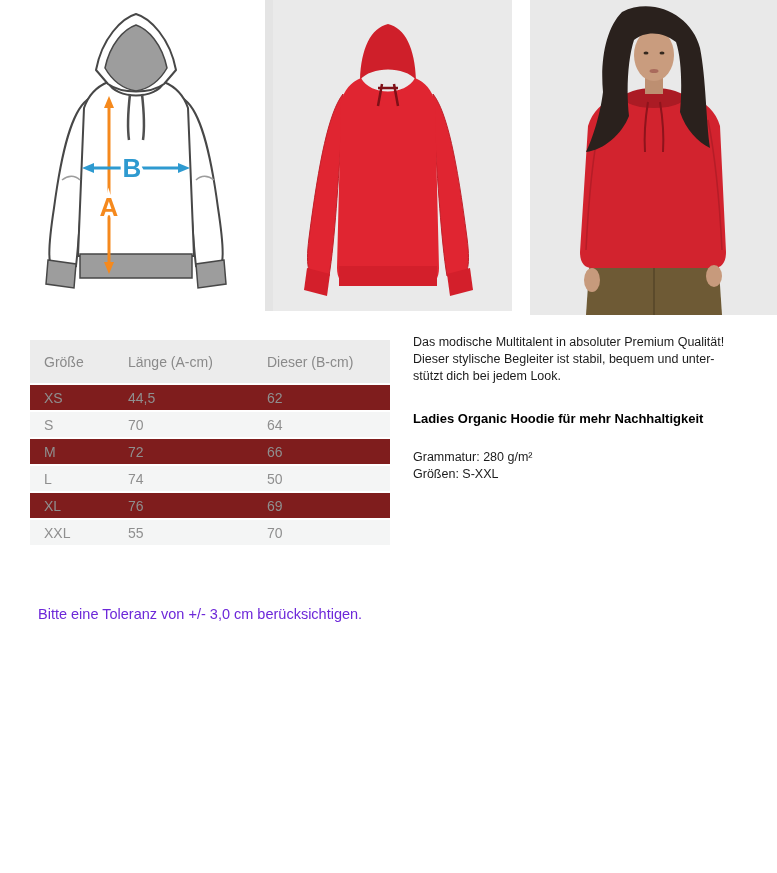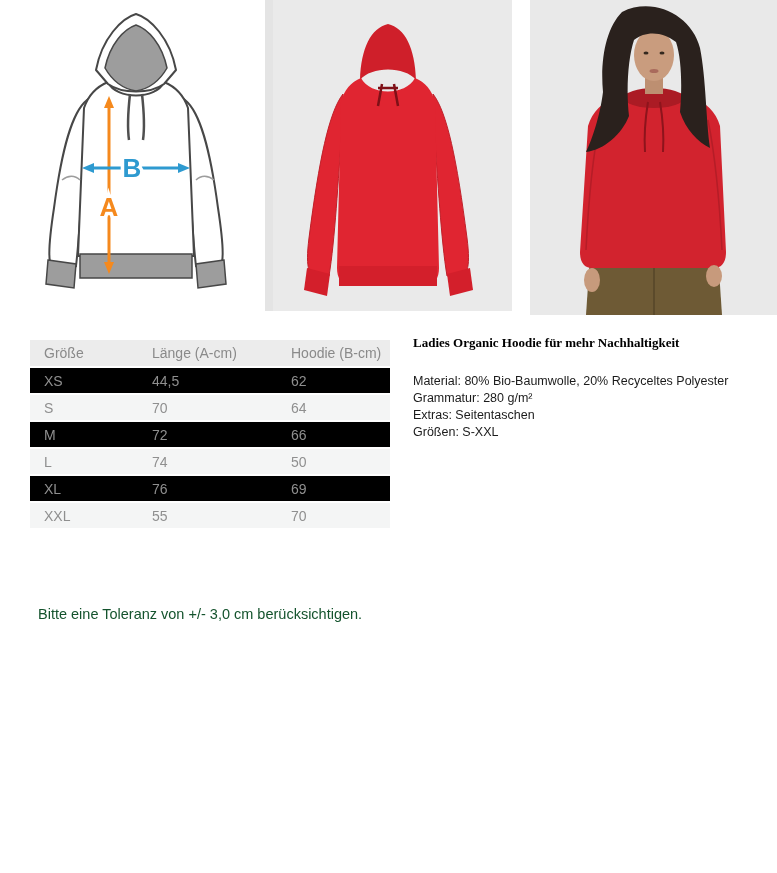--- a/index.html
+++ b/index.html
@@ -9,37 +9,37 @@
   
   .diagram-box{position:absolute;left:32px;top:8px;width:212px;height:296px;}
   .photo{position:absolute;top:0;}
   .product-photo{left:265px;width:247px;height:311px;background:#eaeaea;}
   .model-photo{left:530px;width:247px;height:315px;background:#e9e9e9;}
   .photo svg,.diagram-box svg{display:block;width:100%;height:100%;}
 
   
   .size-table{position:absolute;left:30px;top:340px;width:360px;font-size:14px;}
   .trow{display:flex;align-items:center;height:27px;border-bottom:2px solid #fff;box-sizing:border-box;}
-  .trow.header{height:28px;background:#ececec;color:#8a8a8a;}
-  .trow.dark{background:#000000;color:#8f8f8f;}
+  .trow.header{height:45px;background:#ececec;color:#8a8a8a;}
+  .trow.dark{background:#7f1d1d;color:#8f8f8f;}
   .trow.light{background:#f4f5f5;color:#8f8f8f;}
   .c1{width:98px;padding-left:14px;box-sizing:border-box;}
-  .c2{width:139px;margin-left:24px;}
+  .c2{width:139px;}
   .c3{flex:1;}
 
   
   .desc{position:absolute;left:413px;top:334px;width:352px;font-size:12.5px;
         line-height:17px;color:#1b1b1b;}
   .desc p{margin:0;white-space:pre-line;}
   .desc .p1{margin-bottom:25px;}
   .desc .p2{margin-bottom:23px;}
-  .desc h3{margin:0 0 22px 0;font-size:13px;line-height:17px;font-weight:bold;color:#000;font-family:Liberation Serif, serif;}
+  .desc h3{margin:0 0 22px 0;font-size:13px;line-height:17px;font-weight:bold;color:#000;}
   .desc .detail-line{line-height:17px;}
 
-  .tolerance{position:absolute;left:38px;top:606px;font-size:14.5px;color:#14532d;}
+  .tolerance{position:absolute;left:38px;top:606px;font-size:14.5px;color:#6d28d9;}
 
   .diag-label{font-weight:bold;font-size:26px;paint-order:stroke;stroke:#ffffff;stroke-width:7px;}
 </style>
 </head>
 <body>
 
 <div class="page">
 
   <div class="diagram-box">
     <svg viewBox="0 0 212 296">
@@ -117,21 +117,21 @@
       <ellipse cx="124" cy="71" rx="4.5" ry="2" fill="#a96a5c"></ellipse>
 
       <path d="M92,12 C76,28 70,60 73,92 C70,116 62,140 56,152 C74,150 92,134 99,116 C96,90 98,58 104,40 C116,30 134,32 146,42 C152,60 152,90 150,112 C156,130 168,142 180,148 C176,120 176,78 170,48 C162,16 124,-4 92,12 Z" fill="#2a211d"></path>
     </svg>
   </div>
 
   <div class="size-table">
     <div class="trow header">
       <div class="c1">Größe</div>
       <div class="c2">Länge (A-cm)</div>
-      <div class="c3">Hoodie (B-cm)</div>
+      <div class="c3">Dieser (B-cm)</div>
     </div>
     <div class="trow dark">
       <div class="c1">XS</div>
       <div class="c2">44,5</div>
       <div class="c3">62</div>
     </div>
     <div class="trow light">
       <div class="c1">S</div>
       <div class="c2">70</div>
       <div class="c3">64</div>
@@ -152,24 +152,25 @@
       <div class="c3">69</div>
     </div>
     <div class="trow light">
       <div class="c1">XXL</div>
       <div class="c2">55</div>
       <div class="c3">70</div>
     </div>
   </div>
 
   <div class="desc">
+    <p class="p1">Das modische Multitalent in absoluter Premium Qualität!
+Dieser stylische Begleiter ist stabil, bequem und unter-
+stützt dich bei jedem Look.</p>
     <h3>Ladies Organic Hoodie für mehr Nachhaltigkeit</h3>
     <div class="details">
-      <div class="detail-line">Material: 80% Bio-Baumwolle, 20% Recyceltes Polyester</div>
       <div class="detail-line">Grammatur: 280 g/m²</div>
-      <div class="detail-line">Extras: Seitentaschen</div>
       <div class="detail-line">Größen: S-XXL</div>
     </div>
   </div>
 
   <div class="tolerance">Bitte eine Toleranz von +/- 3,0 cm berücksichtigen.</div>
 
 </div>
 
 </body></html>

